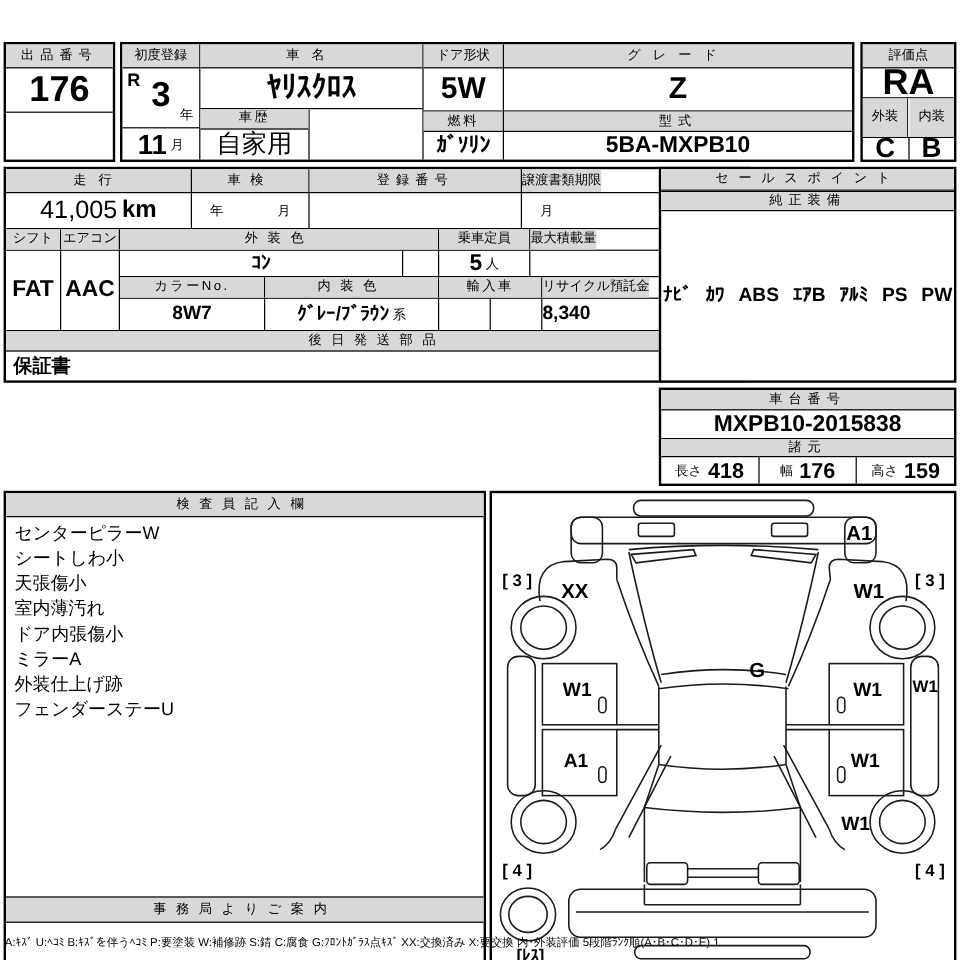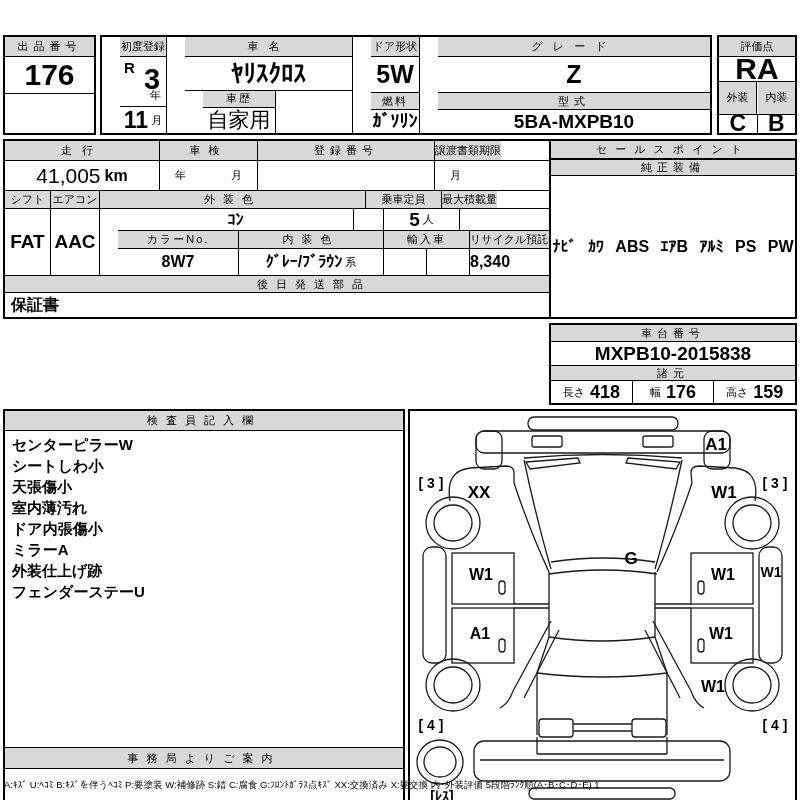--- a/index.html
+++ b/index.html
@@ -11,28 +11,28 @@
   .grow { flex:1 1 auto; min-height:0; }
   .hdr { background:#d8d8d8; font-size:11px; line-height:1; display:flex; align-items:center; justify-content:center; flex:none; white-space:nowrap; overflow:hidden; }
   .cell { display:flex; align-items:center; justify-content:center; overflow:hidden; white-space:nowrap; }
   .bb { border-bottom:1px solid #000; } .br { border-right:1px solid #000; } .bl { border-left:1px solid #000; } .bt { border-top:1px solid #000; }
   .b { font-weight:bold; }
   .ls2{letter-spacing:2px;} .ls5{letter-spacing:5px;} .ls8{letter-spacing:8px;} .ls10{letter-spacing:10px;}
   .v30{font-size:30px;font-weight:bold;} .v26{font-size:25px;font-weight:bold;} .v24{font-size:23px;font-weight:bold;}
   .v22{font-size:21px;font-weight:normal;} .v20{font-size:19px;font-weight:bold;} .v18{font-size:18px;font-weight:bold;}
   .v17{font-size:16px;font-weight:bold;}
   .unit{font-size:11px;font-weight:normal;margin-left:3px;}
-  .col { display:flex; flex-direction:column;padding-left:18px; }
+  .col { display:flex; flex-direction:column; }
   .firstreg { position:relative; }
   .firstreg .era { position:absolute; left:4px; top:2px; font-size:15px; font-weight:bold; }
   .firstreg .yr { position:absolute; left:24px; top:6px; font-size:29px; font-weight:bold; }
   .firstreg .yu { position:absolute; right:5px; bottom:3px; font-size:11px; }
   .datecell { display:flex; justify-content:space-between; align-items:center; padding:0 15px; font-size:11px; }
   .listline { font-size:15px; font-weight:bold; line-height:19.5px; white-space:nowrap; overflow:hidden; }
-  .insline { font-size:15px; font-weight:bold; line-height:21px; white-space:nowrap; overflow:hidden; }
+  .insline { font-size:15px; font-weight:normal; line-height:21px; white-space:nowrap; overflow:hidden; }
   .spaced { letter-spacing:7px; }
   .legend { position:absolute; left:4px; top:779px; width:794px; font-size:9.5px; white-space:nowrap; overflow:hidden; }
   .equip { font-size:16px; font-weight:bold; word-spacing:7px; }
   .dimcell { flex:1 1 0; display:flex; align-items:center; justify-content:center; gap:5px; }
   .dimlab { font-size:11px; } .dimnum { font-size:18px; font-weight:bold; }
   svg text { font-family:"Liberation Sans","DejaVu Sans",sans-serif; font-weight:bold; }
 </style>
 </head>
 <body>
 
@@ -123,21 +123,21 @@
   <div class="box" style="left:3px;top:108px;width:622px;height:180px">
     <div class="row bb" style="height:20px">
       <div class="hdr br ls10" style="width:155px">走行</div>
       <div class="hdr br ls8" style="width:98px">車検</div>
       <div class="hdr br ls5" style="width:177px">登録番号</div>
       <div class="hdr grow">譲渡書類期限</div>
     </div>
     <div class="row bb" style="height:30px">
       <div class="cell br" style="width:155px">
         <span class="v22">41,005</span>
-        <span class="b" style="font-size:16px;margin-left:4px">km</span>
+        <span class="b" style="font-size:20px;margin-left:4px">km</span>
       </div>
       <div class="datecell br" style="width:98px">
         <span>年</span>
         <span>月</span>
       </div>
       <div class="cell br" style="width:177px"></div>
       <div class="datecell grow">
         <span>月</span>
         <span>日</span>
       </div>

